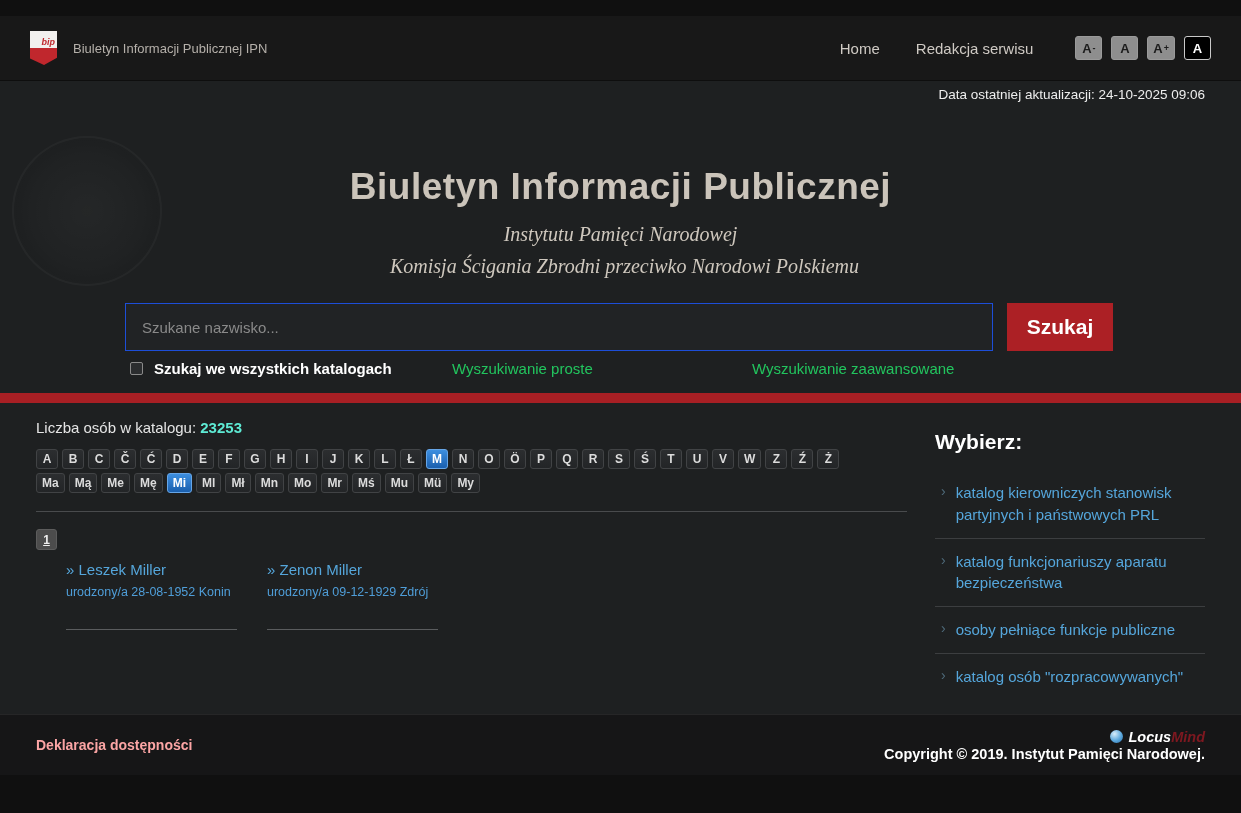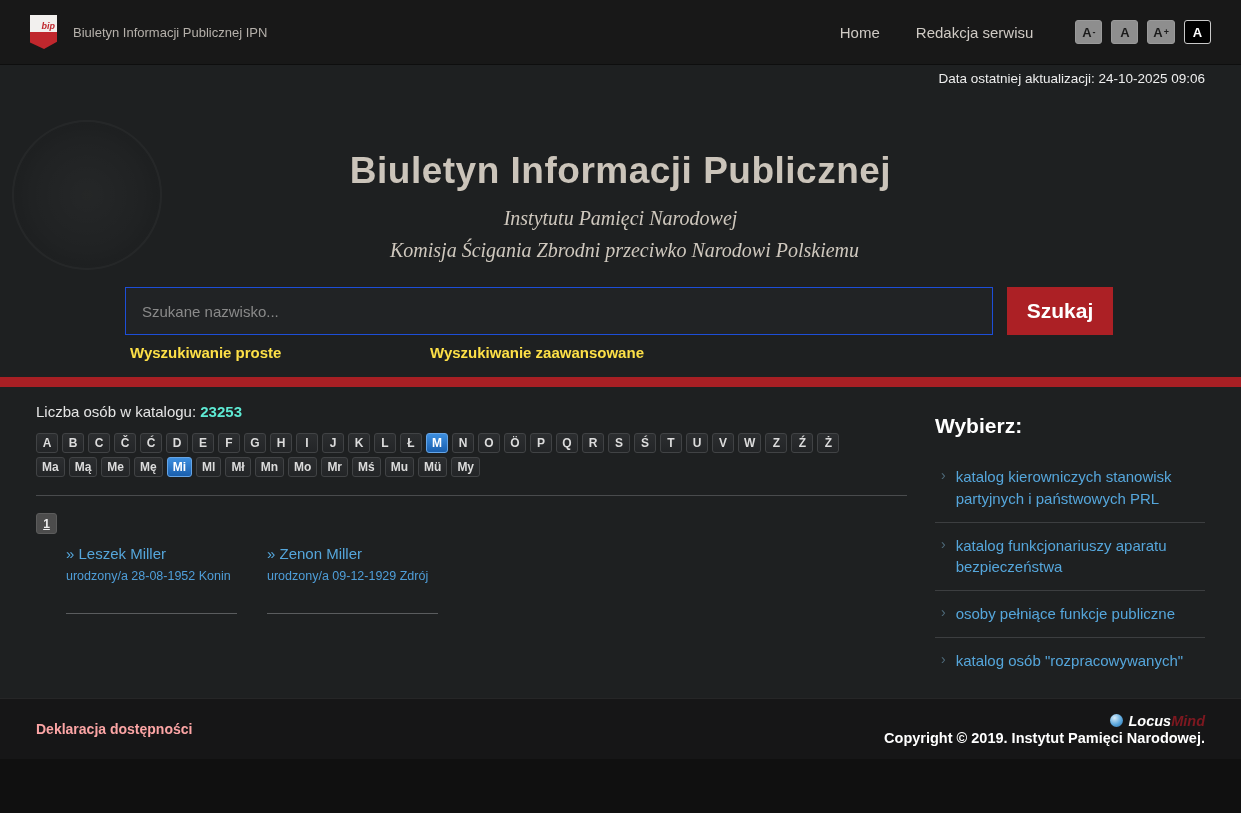--- a/index.html
+++ b/index.html
@@ -1,18 +1,18 @@
 <!DOCTYPE html>
 <html><head>
 <meta charset="utf-8">
 <style>
   * { margin:0; padding:0; box-sizing:border-box; }
   html,body { background:#101010; }
   body { font-family:"Liberation Sans", sans-serif; }
-  .page { position:relative; width:1241px; height:759px; background:#1e2021; overflow:hidden; margin:0 auto; }
+  .page { position:relative; width:1241px; height:759px; background:#1e2021; overflow:hidden; margin:16px auto; }
 
   
   .topbar { height:65px; background:#181818; border-bottom:1px solid #0e0e0e; display:flex; align-items:center; padding:0 30px; }
   .logo { width:27px; height:34px; margin-right:16px; flex:0 0 auto; }
   .logo-top { height:17px; background:#f2f0ee; position:relative; }
   .logo-top span { position:absolute; right:2px; bottom:1px; color:#c0272d; font-size:9px; font-weight:bold; font-style:italic; }
   .logo-bottom { height:17px; background:#c0272d; clip-path:polygon(0 0,100% 0,100% 58%,52% 100%,0 62%); }
   .site-title { font-size:13px; color:#b5b0aa; }
   .topnav { margin-left:auto; display:flex; align-items:center; gap:36px; }
   .topnav a { color:#cfcac4; font-size:15px; text-decoration:none; }
@@ -33,21 +33,21 @@
 
   
   .search-row { display:flex; margin:25px 128px 0 125px; gap:14px; }
   .search-input { flex:1; height:48px; background:#212325; border:1px solid #1d4ed8; color:#c9c9c9; font-size:15px; padding:0 16px; outline:none; font-family:"Liberation Sans",sans-serif; }
   .search-input::placeholder { color:#8a8a8a; }
   .search-btn { width:106px; height:48px; background:#ac2025; color:#fff; font-weight:bold; font-size:21px; border:none; cursor:pointer; font-family:"Liberation Sans",sans-serif; }
   .options-row { display:flex; align-items:center; margin:9px 128px 0 130px; font-size:15px; }
   .opt-check { display:flex; align-items:center; gap:11px; width:322px; }
   .opt-check input { width:13px; height:13px; appearance:none; background:#2b2d2f; border:1px solid #8a8a8a; border-radius:2px; cursor:pointer; flex:0 0 auto; }
   .opt-label { font-weight:bold; color:#ffffff; }
-  .opt-link { color:#fde047; font-weight:bold; text-decoration:none; }
+  .opt-link { color:#22c55e; font-weight:normal; text-decoration:none; }
   .opt-link.proste { width:300px; }
 
   .red-stripe { height:10px; background:#a81f24; margin-top:16px; }
 
   
   .content { padding:0 36px; }
   .notice { margin-top:21px; background:#393112; border:2px solid #6f632a; text-align:center; padding:9px 8px; font-size:14.5px; color:#e6e6e6; }
   .notice b { color:#ffffff; }
   .notice a { color:#59a7dc; font-weight:bold; text-decoration:none; }
 
@@ -118,20 +118,24 @@
     <h1>Biuletyn Informacji Publicznej</h1>
     <div class="sub">Instytutu Pamięci Narodowej</div>
     <div class="sub">Komisja Ścigania Zbrodni przeciwko Narodowi Polskiemu</div>
   </div>
 
   <div class="search-row">
     <input class="search-input" type="text" placeholder="Szukane nazwisko..." style="">
     <button class="search-btn">Szukaj</button>
   </div>
   <div class="options-row">
+    <label class="opt-check">
+      <input type="checkbox" style="">
+      <span class="opt-label">Szukaj we wszystkich katalogach</span>
+    </label>
     <a href="#" class="opt-link proste">Wyszukiwanie proste</a>
     <a href="#" class="opt-link">Wyszukiwanie zaawansowane</a>
   </div>
 
   <div class="red-stripe"></div>
 
   <div class="content">
 
 
     <div class="main">

